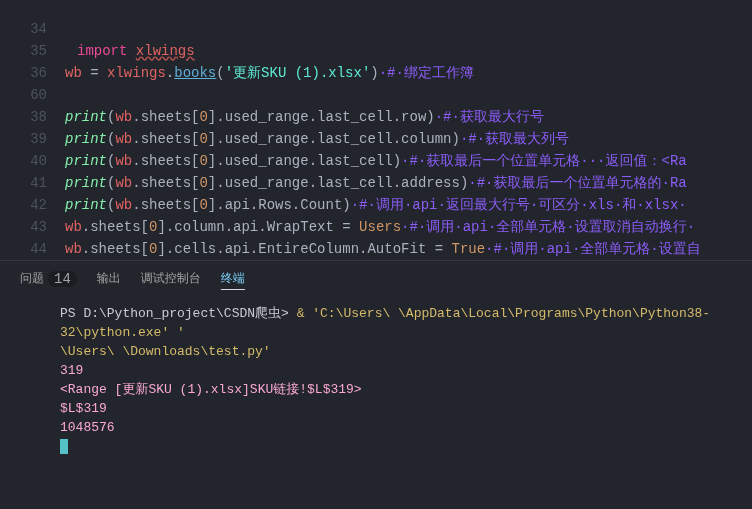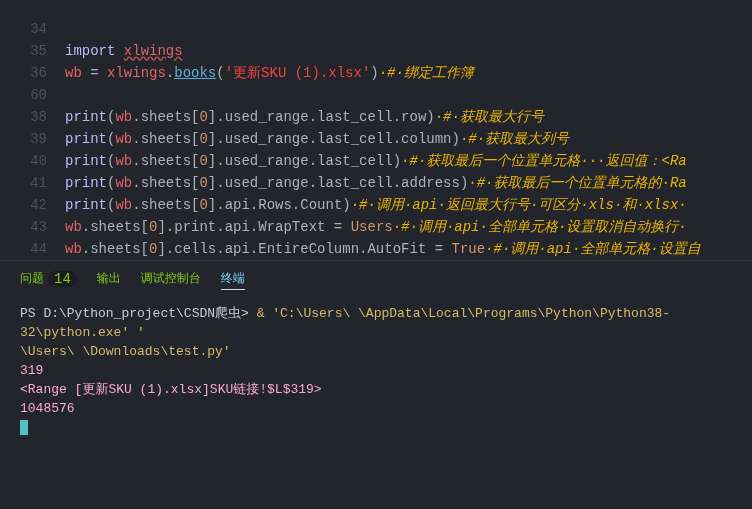--- a/index.html
+++ b/index.html
@@ -27,61 +27,62 @@
   text-align: right;
   padding-right: 18px;
   color: #4d525e;
   flex-shrink: 0;
   user-select: none;
 }
 .code-content {
   white-space: pre;
   flex: 1;
 }
-.k-import { color: #c4b5fd; }
+.k-import { color: #ec4899; margin-left: 12px; }
 .k-module { color: #e06363; }
 .k-var { color: #e06363; }
 .k-func { color: #5fafd9; text-decoration: underline; }
-.k-string { color: #ef4444; font-family: Liberation Mono, monospace; }
+.k-string { color: #5eead4; font-family: Liberation Mono, monospace; }
 .k-num { color: #d09666; }
 .k-bool { color: #d09666; }
-.k-builtin { color: #c4b5fd; }
-.k-comment { color: #eab308; font-style: italic; }
+.k-builtin { color: #86efac; font-style: italic; }
+.k-comment { color: #8b5cf6; }
 .k-punct { color: #abb2bf; }
 .k-op { color: #abb2bf; }
 .panel-tabs {
   display: flex;
   padding: 6px 20px 0 20px;
   border-top: 1px solid #333842;
   gap: 20px;
   height: 30px;
   font-size: 12px;
 }
 .tab {
-  color: #84cc16;
+  color: #a3a3a3;
   cursor: pointer;
   padding: 2px 0;
   display: flex;
   align-items: center;
   gap: 4px;
 }
 .tab.active {
   color: #7dd3fc;
   border-bottom: 1px solid #d6d8df;
 }
 .badge {
   background: #1b1d23;
   border-radius: 8px;
   padding: 0px 6px;
   font-size: 14px;
 }
 .terminal-area {
   padding: 14px 20px 8px 20px;
   font-size: 13px;
   line-height: 19px;
+  margin-left: 40px;
 }
 .term-prompt { color: #c9ccd3; }
 .term-cmd { color: #d5bb6a; }
 .term-out { color: #f9a8d4; }
 .term-caret {
   display: inline-block;
   width: 8px;
   height: 15px;
   background: #55c0c5;
   vertical-align: middle;
@@ -125,21 +126,21 @@
     <div class="code-line">
       <div class="gutter">41</div>
       <div class="code-content"><span class="k-builtin">print</span><span class="k-punct">(</span><span class="k-var">wb</span><span class="k-punct">.sheets[</span><span class="k-num">0</span><span class="k-punct">].used_range.last_cell.address)</span><span class="k-comment">·#·获取最后一个位置单元格的·Ra</span></div>
     </div>
     <div class="code-line">
       <div class="gutter">42</div>
       <div class="code-content"><span class="k-builtin">print</span><span class="k-punct">(</span><span class="k-var">wb</span><span class="k-punct">.sheets[</span><span class="k-num">0</span><span class="k-punct">].api.Rows.Count)</span><span class="k-comment">·#·调用·api·返回最大行号·可区分·xls·和·xlsx·</span></div>
     </div>
     <div class="code-line">
       <div class="gutter">43</div>
-      <div class="code-content"><span class="k-var">wb</span><span class="k-punct">.sheets[</span><span class="k-num">0</span><span class="k-punct">].print.api.WrapText = </span><span class="k-bool">Users</span><span class="k-comment">·#·调用·api·全部单元格·设置取消自动换行·</span></div>
+      <div class="code-content"><span class="k-var">wb</span><span class="k-punct">.sheets[</span><span class="k-num">0</span><span class="k-punct">].column.api.WrapText = </span><span class="k-bool">Users</span><span class="k-comment">·#·调用·api·全部单元格·设置取消自动换行·</span></div>
     </div>
     <div class="code-line">
       <div class="gutter">44</div>
       <div class="code-content"><span class="k-var">wb</span><span class="k-punct">.sheets[</span><span class="k-num">0</span><span class="k-punct">].cells.api.EntireColumn.AutoFit = </span><span class="k-bool">True</span><span class="k-comment">·#·调用·api·全部单元格·设置自</span></div>
     </div>
   </div>
 
 <div class="panel-tabs" id="panel-tabs">
     <div class="tab">
       <span>问题</span>
@@ -154,15 +155,16 @@
     <div class="tab active">
       <span>终端</span>
     </div>
   </div>
 
 <div class="terminal-area" id="terminal">
     <div><span class="term-prompt">PS D:\Python_project\CSDN爬虫&gt; </span><span class="term-cmd"> &amp; 'C:\Users\     \AppData\Local\Programs\Python\Python38-32\python.exe' '</span></div>
     <div><span class="term-cmd">\Users\     \Downloads\test.py'</span></div>
     <div class="term-out">319</div>
     <div class="term-out">&lt;Range [更新SKU (1).xlsx]SKU链接!$L$319&gt;</div>
+    <div class="term-out">$L$319</div>
     <div class="term-out">1048576</div>
     <div><span class="term-caret"></span></div>
   </div>
 
 </body></html>

